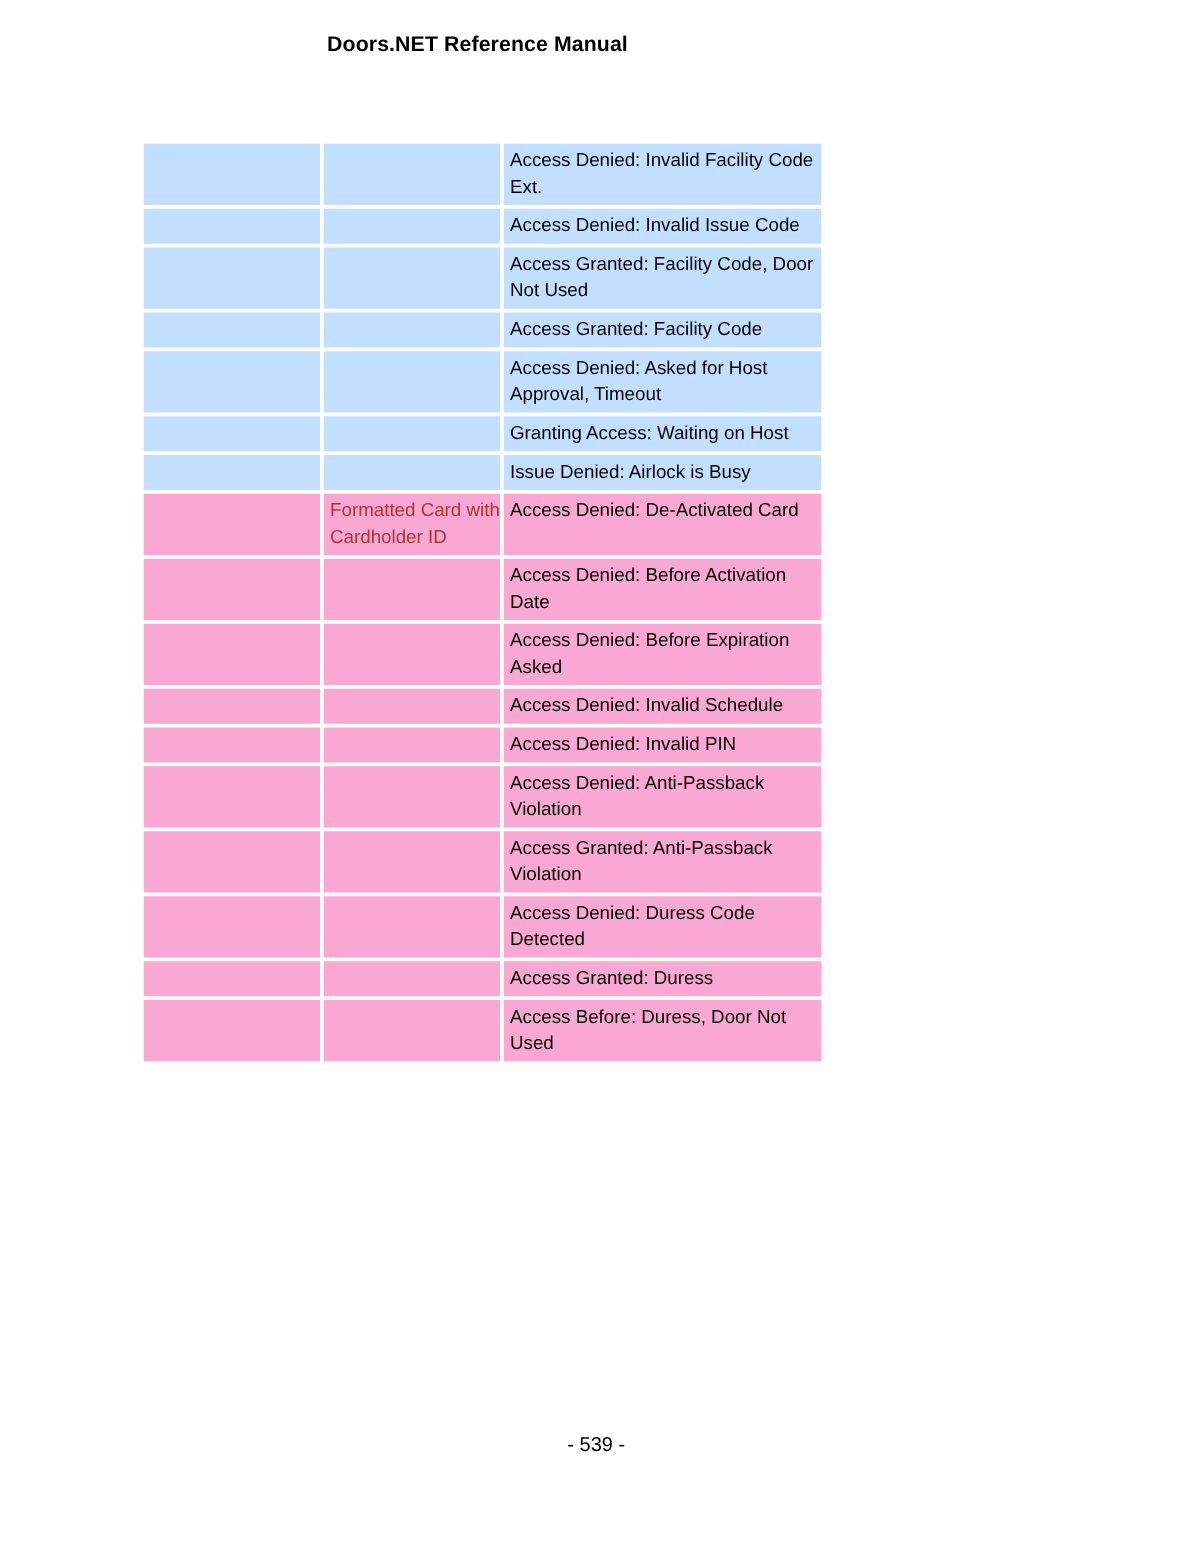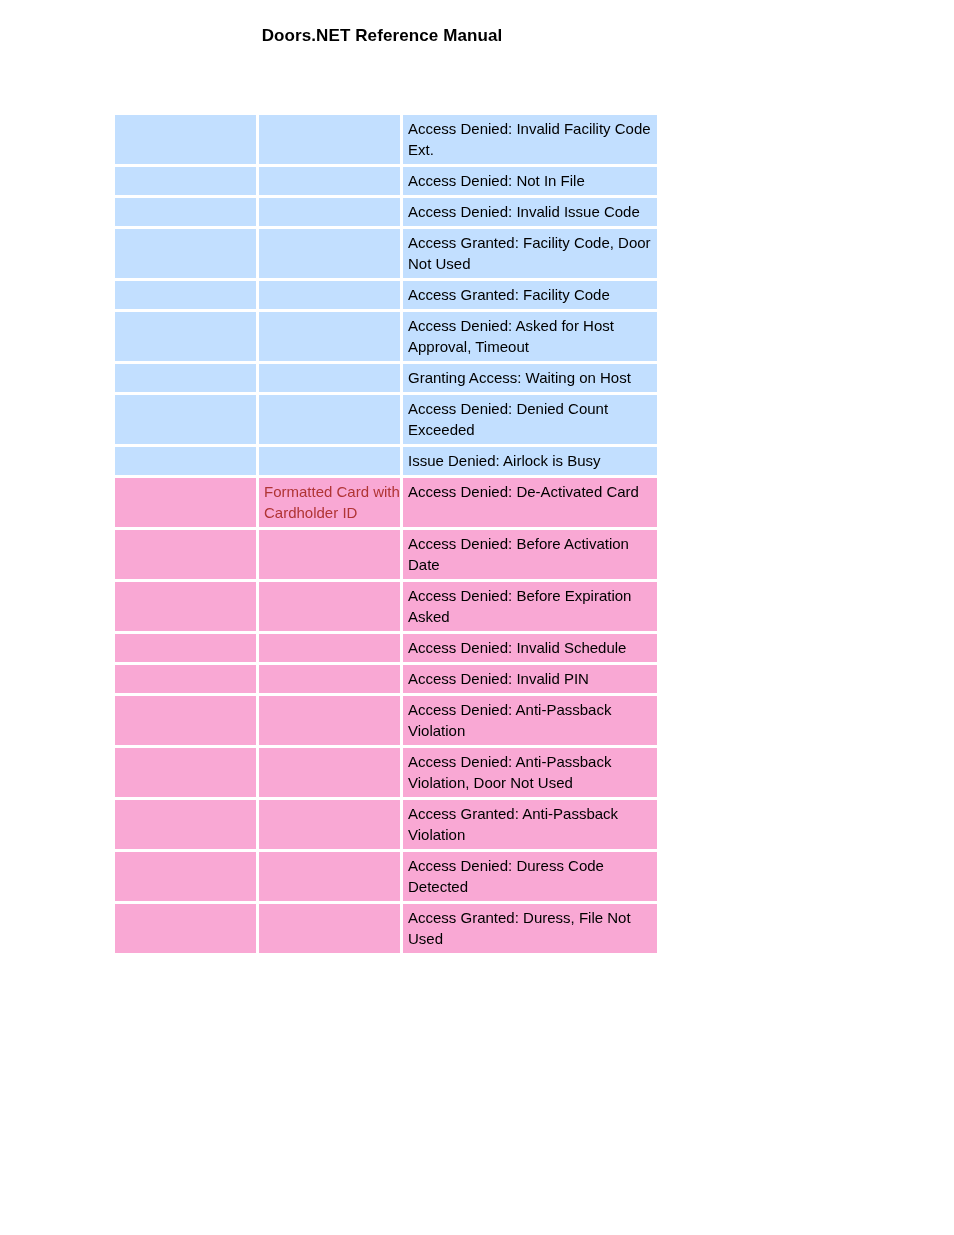--- a/index.html
+++ b/index.html
@@ -96,25 +96,20 @@
       </colgroup>
       <tbody id="table-body">
           <tr class="blue">
             <td class="spacer-cell"></td>
             <td class="label-cell"></td>
             <td class="desc-cell">Access Denied: Invalid Facility Code Ext.</td>
           </tr>
           <tr class="blue">
             <td class="spacer-cell"></td>
             <td class="label-cell"></td>
-            <td class="desc-cell">Access Denied: Not In File</td>
-          </tr>
-          <tr class="blue">
-            <td class="spacer-cell"></td>
-            <td class="label-cell"></td>
             <td class="desc-cell">Access Denied: Invalid Issue Code</td>
           </tr>
           <tr class="blue">
             <td class="spacer-cell"></td>
             <td class="label-cell"></td>
             <td class="desc-cell">Access Granted: Facility Code, Door Not Used</td>
           </tr>
           <tr class="blue">
             <td class="spacer-cell"></td>
             <td class="label-cell"></td>
@@ -122,25 +117,20 @@
           </tr>
           <tr class="blue">
             <td class="spacer-cell"></td>
             <td class="label-cell"></td>
             <td class="desc-cell">Access Denied: Asked for Host Approval, Timeout</td>
           </tr>
           <tr class="blue">
             <td class="spacer-cell"></td>
             <td class="label-cell"></td>
             <td class="desc-cell">Granting Access: Waiting on Host</td>
-          </tr>
-          <tr class="blue">
-            <td class="spacer-cell"></td>
-            <td class="label-cell"></td>
-            <td class="desc-cell">Access Denied: Denied Count Exceeded</td>
           </tr>
           <tr class="blue">
             <td class="spacer-cell"></td>
             <td class="label-cell"></td>
             <td class="desc-cell">Issue Denied: Airlock is Busy</td>
           </tr>
           <tr class="green">
             <td class="spacer-cell"></td>
             <td class="label-cell">Formatted Card with Cardholder ID</td>
             <td class="desc-cell">Access Denied: De-Activated Card</td>
@@ -166,35 +156,36 @@
             <td class="desc-cell">Access Denied: Invalid PIN</td>
           </tr>
           <tr class="green">
             <td class="spacer-cell"></td>
             <td class="label-cell"></td>
             <td class="desc-cell">Access Denied: Anti-Passback Violation</td>
           </tr>
           <tr class="green">
             <td class="spacer-cell"></td>
             <td class="label-cell"></td>
-            <td class="desc-cell">Access Denied: Anti-Passback Violation, Door Not Used</td>
-          </tr>
-          <tr class="green">
-            <td class="spacer-cell"></td>
-            <td class="label-cell"></td>
             <td class="desc-cell">Access Granted: Anti-Passback Violation</td>
           </tr>
           <tr class="green">
             <td class="spacer-cell"></td>
             <td class="label-cell"></td>
             <td class="desc-cell">Access Denied: Duress Code Detected</td>
           </tr>
           <tr class="green">
             <td class="spacer-cell"></td>
             <td class="label-cell"></td>
-            <td class="desc-cell">Access Granted: Duress, File Not Used</td>
+            <td class="desc-cell">Access Granted: Duress</td>
+          </tr>
+          <tr class="green">
+            <td class="spacer-cell"></td>
+            <td class="label-cell"></td>
+            <td class="desc-cell">Access Before: Duress, Door Not Used</td>
           </tr>
         </tbody>
     </table>
   </div>
 
+  <div class="page-footer">- 539 -</div>
 
 </div>
 
 </body></html>

